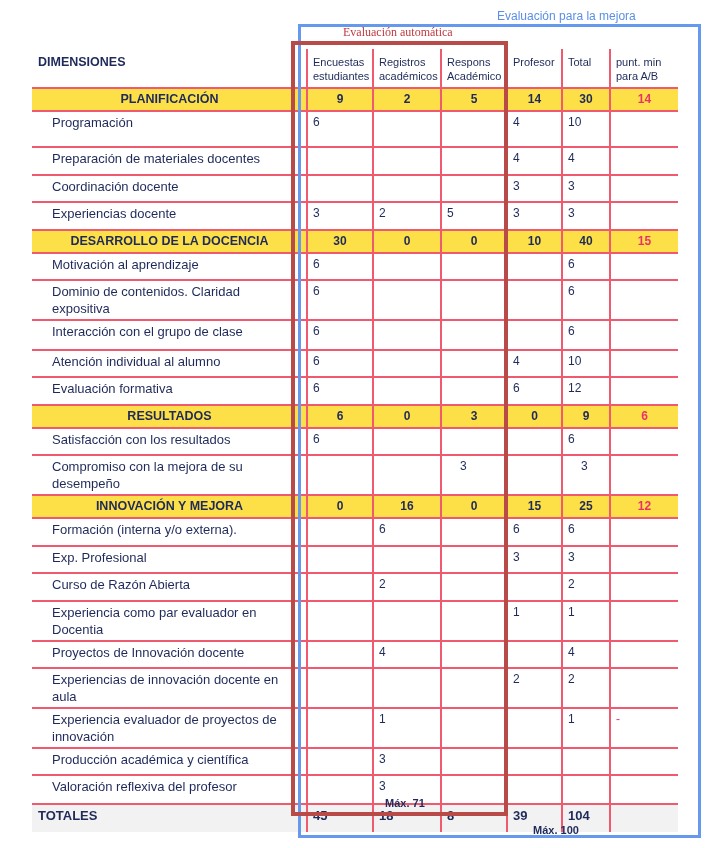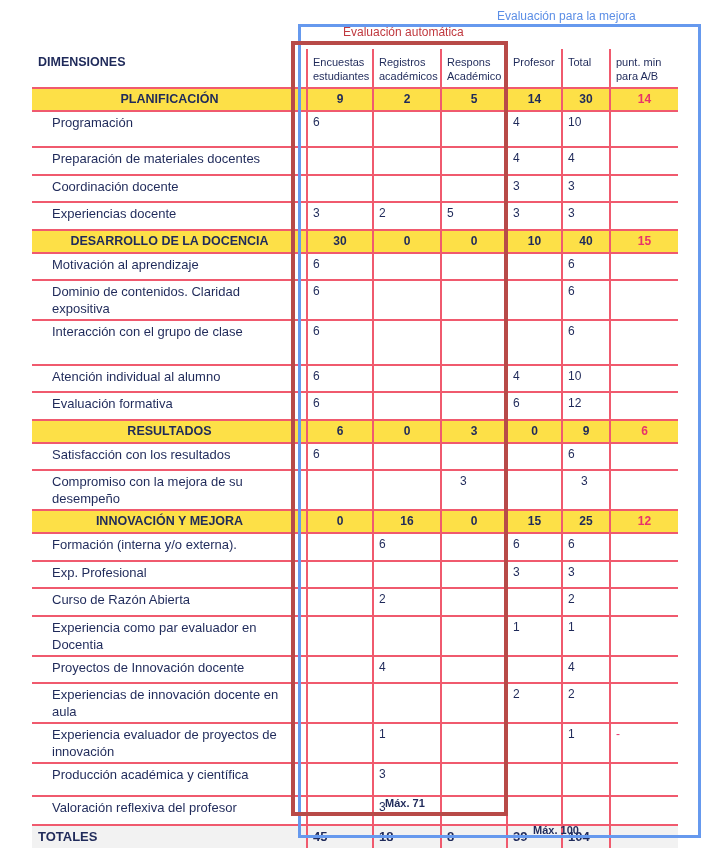--- a/index.html
+++ b/index.html
@@ -1,19 +1,19 @@
 <!DOCTYPE html>
 <html><head>
 <meta charset="utf-8">
 <style>
   html, body { margin:0; padding:0; background:#ffffff; }
   body { width:713px; height:848px; position:relative; overflow:hidden;
          font-family:"Liberation Sans", "DejaVu Sans", sans-serif; color:#1f2a5a; }
   .label-blue { position:absolute; left:497px; top:9px; font-size:12px; color:#5b8ee6; }
-  .label-red  { position:absolute; left:343px; top:25px; font-size:12px; color:#c0393f; }
+  .label-red  { position:absolute; left:343px; top:25px; font-size:12px; color:#c0393f;font-family:Liberation Serif, serif; }
   .box-blue { position:absolute; left:298px; top:24px; width:403px; height:814px;
               border:3px solid #6699ee; box-sizing:border-box; z-index:3; pointer-events:none; }
   .box-red  { position:absolute; left:291px; top:41px; width:217px; height:775px;
               border:4px solid #b84a48; box-sizing:border-box; z-index:4; pointer-events:none; }
   table { position:absolute; left:32px; top:49px; border-collapse:collapse; z-index:2;
           table-layout:fixed; width:646px; font-size:12px; }
   td, th { vertical-align:top; padding:2px 5px; text-align:left; line-height:17px; }
   th { font-weight:normal; font-size:11px; line-height:14px; padding-top:6px; }
   td.n, th.n { border-left:2px solid #f05a6e; }
   tr.r td { border-top:2px solid #f05a6e; }
@@ -123,21 +123,21 @@
       </tr>
       <tr class="r" style="height: 36px;">
         <td class="name">Dominio de contenidos. Claridad expositiva</td>
         <td class="n">6</td>
         <td class="n"></td>
         <td class="n"></td>
         <td class="n"></td>
         <td class="n">6</td>
         <td class="n pink"></td>
       </tr>
-      <tr class="r" style="height: 45px;">
+      <tr class="r" style="height: 30px;">
         <td class="name">Interacción con el grupo de clase</td>
         <td class="n">6</td>
         <td class="n"></td>
         <td class="n"></td>
         <td class="n"></td>
         <td class="n">6</td>
         <td class="n pink"></td>
       </tr>
       <tr class="r" style="height: 27px;">
         <td class="name">Atención individual al alumno</td>
@@ -249,21 +249,21 @@
       </tr>
       <tr class="r" style="height: 37px;">
         <td class="name">Experiencia evaluador de proyectos de innovación</td>
         <td class="n"></td>
         <td class="n">1</td>
         <td class="n"></td>
         <td class="n"></td>
         <td class="n">1</td>
         <td class="n pink">-</td>
       </tr>
-      <tr class="r" style="height: 33px;">
+      <tr class="r" style="height: 27px;">
         <td class="name">Producción académica y científica</td>
         <td class="n"></td>
         <td class="n">3</td>
         <td class="n"></td>
         <td class="n"></td>
         <td class="n"></td>
         <td class="n pink"></td>
       </tr>
       <tr class="r" style="height: 29px;">
         <td class="name">Valoración reflexiva del profesor</td>

